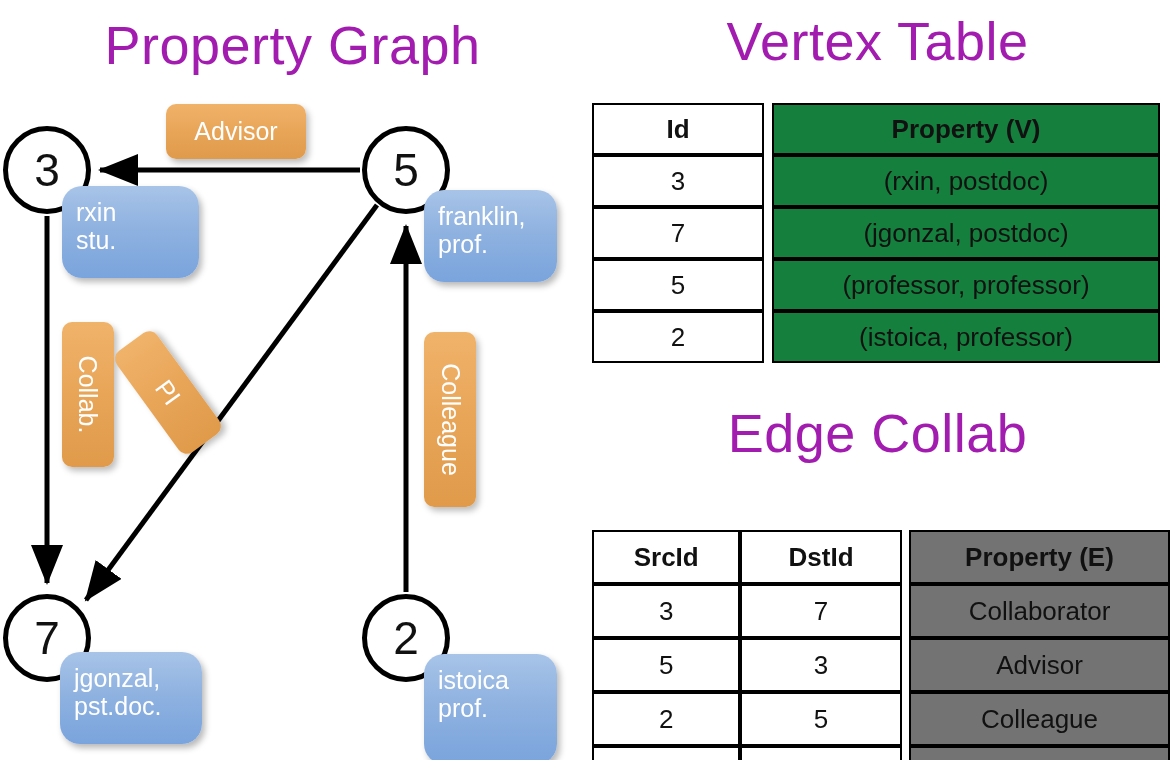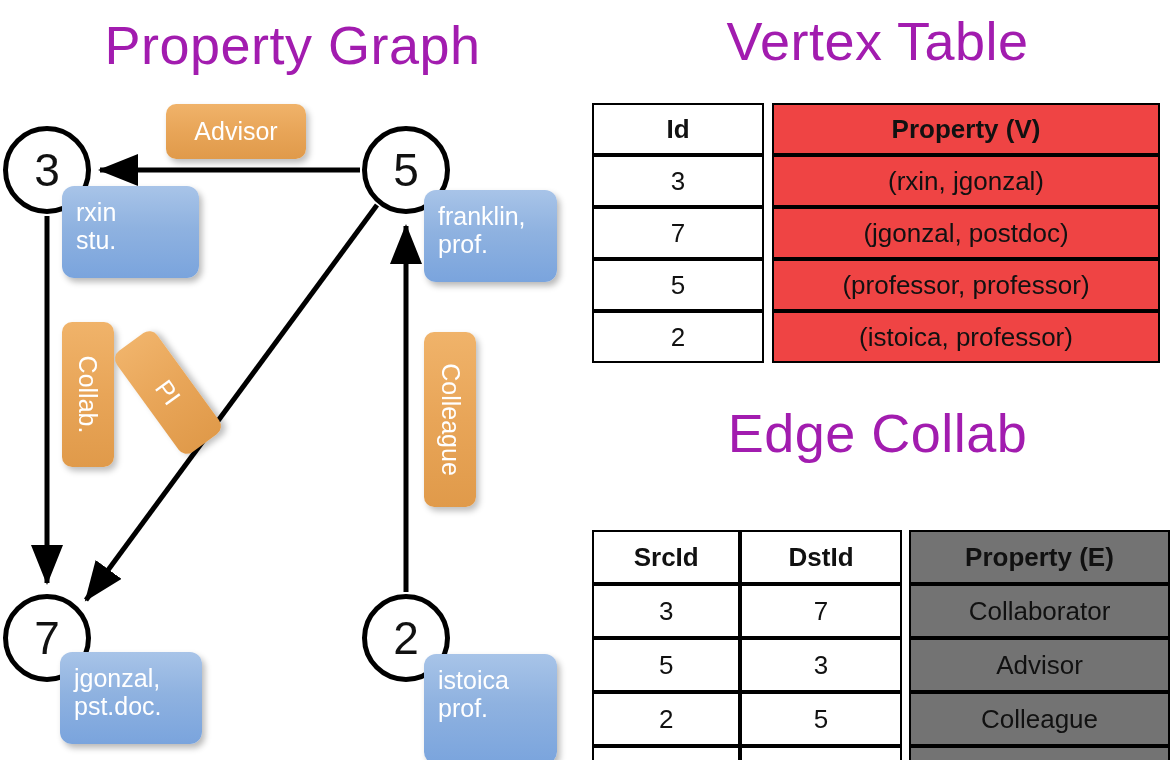--- a/index.html
+++ b/index.html
@@ -56,21 +56,21 @@
     z-index: 4;
   }
   #vertex-3 { left: 3px;   top: 126px; }
   #vertex-5 { left: 362px; top: 126px; }
   #vertex-7 { left: 3px;   top: 594px; }
   #vertex-2 { left: 362px; top: 594px; }
 
   
   .prop-box {
     position: absolute;
-    border-radius: 12px;
+    border-radius: 20px;
     background: linear-gradient(to bottom, #a8c4e8 0%, #8fb2e0 45%, #7aa4dd 100%);
     box-shadow: 3px 4px 6px rgba(0,0,0,0.28);
     color: #ffffff;
     font-size: 25px;
     font-weight: 400;
     line-height: 1.12;
     padding: 12px 14px;
     box-sizing: border-box;
     z-index: 5;
   }
@@ -140,21 +140,21 @@
     color: #111;
     padding: 0;
     box-sizing: border-box;
   }
   .tbl th { font-weight: 700; font-size: 26px; }
   .gapcell { border: none !important; width: 8px; padding: 0 !important; }
 
   #vertex-table { left: 592px; top: 103px; }
   #vertex-table td, #vertex-table th { height: 52px; }
   #vertex-table .c-id   { width: 172px; background: #ffffff; }
-  #vertex-table .c-prop { width: 388px; background: #ef4444; }
+  #vertex-table .c-prop { width: 388px; background: #15803d; }
 
   #edge-table { left: 592px; top: 490px; margin-top: 40px; }
   #edge-table td, #edge-table th { height: 54px; }
   #edge-table .c-src  { width: 156px; background: #ffffff; }
   #edge-table .c-dst  { width: 170px; background: #ffffff; }
   #edge-table .c-prop { width: 272px; background: #737373; }
 </style>
 </head>
 <body>
 
@@ -229,21 +229,21 @@
     <tr>
       <th class="c-id">Id</th>
       <td class="gapcell"></td>
       <th class="c-prop">Property (V)</th>
     </tr>
   </thead>
   <tbody>
     <tr>
       <td class="c-id">3</td>
       <td class="gapcell"></td>
-      <td class="c-prop">(rxin, jgonzal)</td>
+      <td class="c-prop">(rxin, postdoc)</td>
     </tr>
     <tr>
       <td class="c-id">7</td>
       <td class="gapcell"></td>
       <td class="c-prop">(jgonzal, postdoc)</td>
     </tr>
     <tr>
       <td class="c-id">5</td>
       <td class="gapcell"></td>
       <td class="c-prop">(professor, professor)</td>

